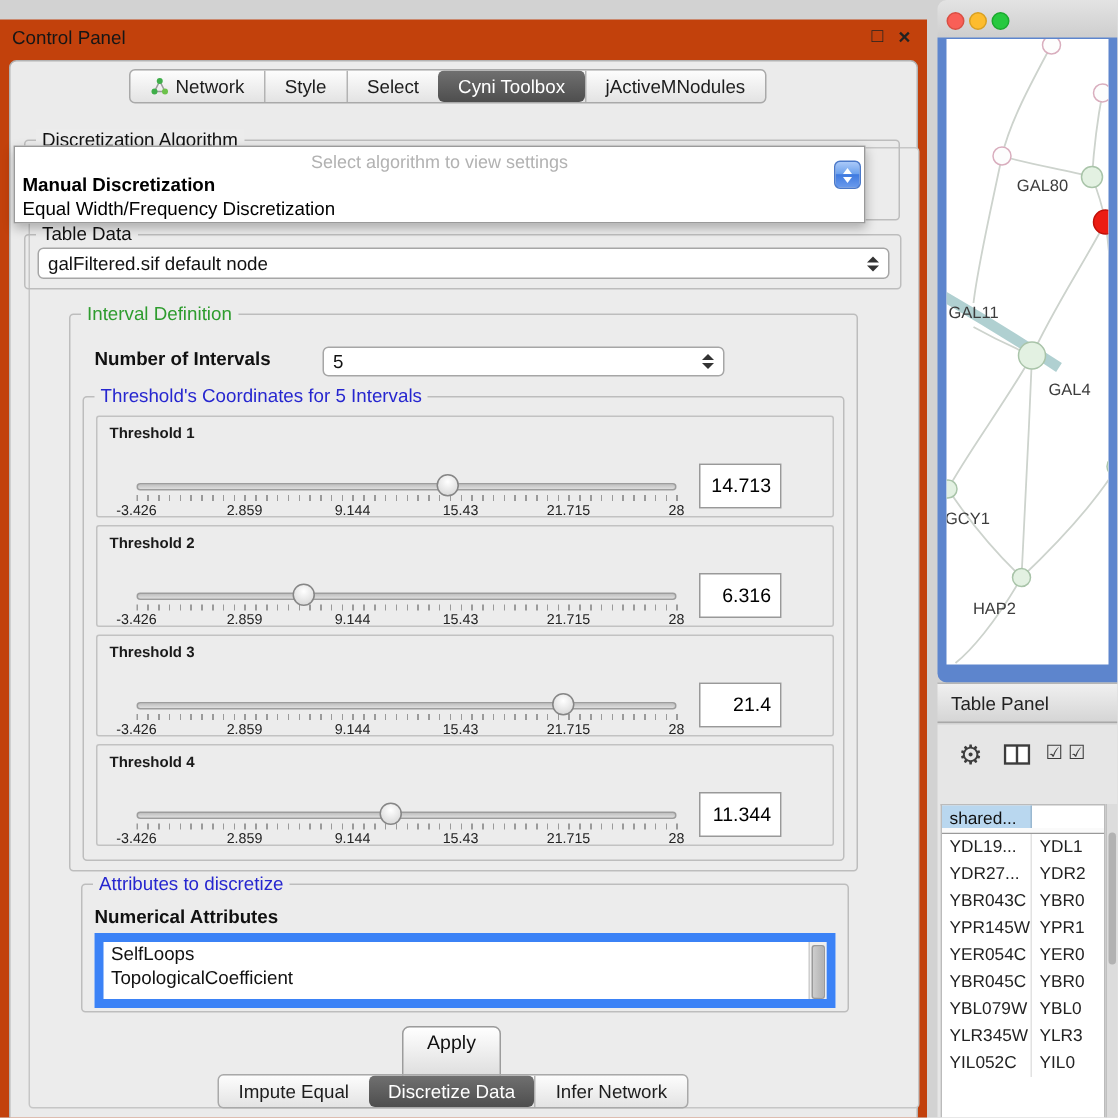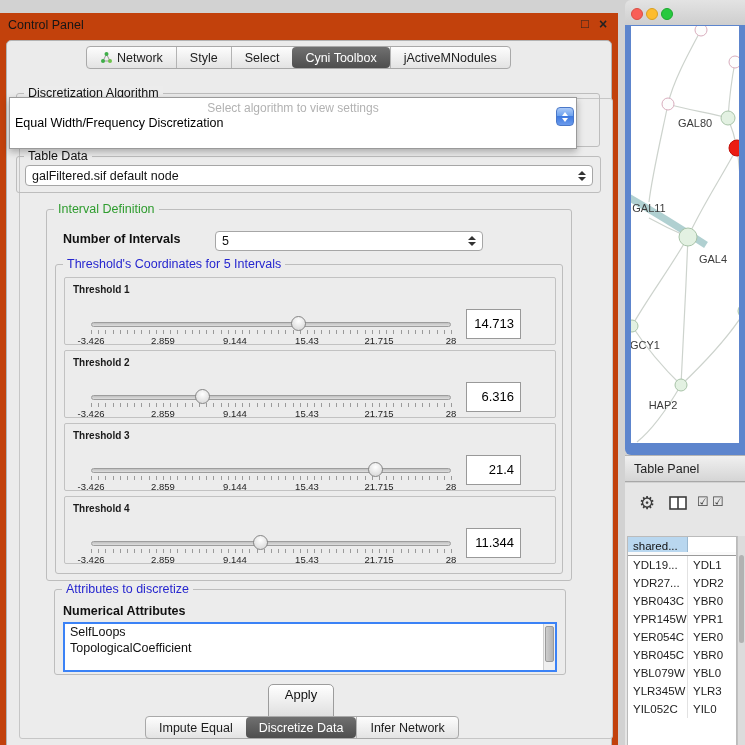--- a/index.html
+++ b/index.html
@@ -71,21 +71,21 @@
            border:1px solid #9d9d9d; border-radius:3px; }
   .ticks { position:absolute; left:6px; top:16px; width:361px; height:4px;
            background-image:repeating-linear-gradient(90deg,#9a9a9a 0,#9a9a9a 1px,transparent 1px,transparent 7.2px); }
   .tick-labels { position:absolute; left:6px; top:21px; width:360px; height:10px; }
   .tick-labels span { position:absolute; transform:translateX(-50%); font-size:9.5px; color:#222; white-space:nowrap; }
   .thumb { position:absolute; top:2px; width:15px; height:15px; border-radius:8px;
            background:radial-gradient(circle at 50% 32%,#ffffff,#d2d2d2); border:1px solid #868686; }
 
   
   .listbox { position:absolute; left:8px; top:32px; width:494px; height:50px; background:#fff;
-             border:2px solid #3b82f6; overflow:hidden; }
+             border:6px solid #3b82f6; overflow:hidden; }
   .listbox .li { font-size:12.5px; line-height:16px; padding-left:5px; color:#111; }
   .vscroll { position:absolute; right:0; top:0; bottom:0; width:12px; background:#efefef; border-left:1px solid #cfcfcf; }
   .vscroll .vthumb { position:absolute; left:1px; right:1px; top:2px; height:36px; background:linear-gradient(90deg,#cdcdcd,#b2b2b2); border:1px solid #9a9a9a; border-radius:2px; }
 
   .apply-btn { position:absolute; left:268px; top:671px; width:66px; height:38px; border:1px solid #9c9c9c; border-radius:5px;
                background:linear-gradient(#ffffff,#dadada); font-size:13px; text-align:center; line-height:20px; color:#111; z-index:5; }
 
   
   .net-window { position:absolute; left:625px; top:0; width:120px; height:455px; }
   .net-titlebar { position:absolute; left:0; top:0; width:100%; height:25px; background:linear-gradient(#e3e3e3,#cecece);
@@ -158,20 +158,21 @@
         <span>jActiveMNodules</span>
       </div>
     </div>
 
   <div class="group" style="left:16px; top:80px; width:584px; height:54px;">
     <div class="legend">Discretization Algorithm</div>
   </div>
 
   <div class="popup">
     <div class="ph">Select algorithm to view settings</div>
+    <div class="item bold">Manual Discretization</div>
     <div class="item">Equal Width/Frequency Discretization</div>
   </div>
   <div class="combo-cap">
     <span class="w-up"></span>
     <span class="w-down"></span>
   </div>
 
   <div class="group" style="left:16px; top:143px; width:585px; height:37px;">
     <div class="legend">Table Data</div>
     <div class="combo" style="left:8px; top:8px; width:568px; height:21px;">

